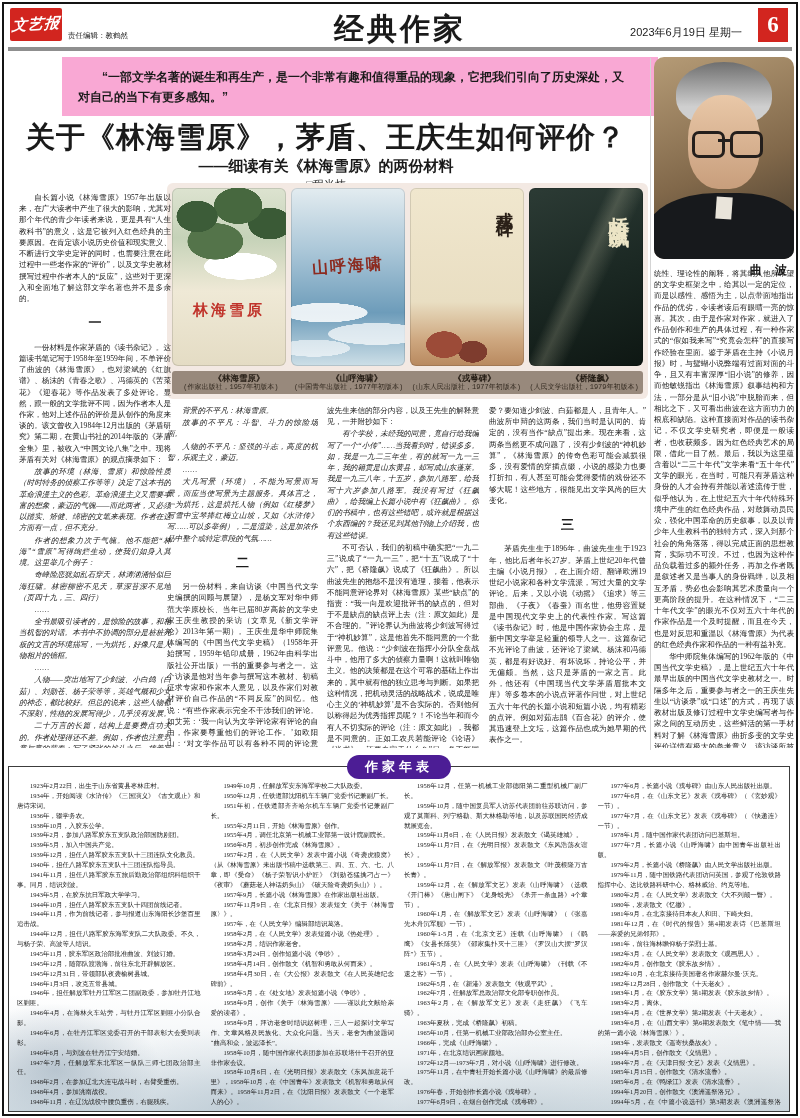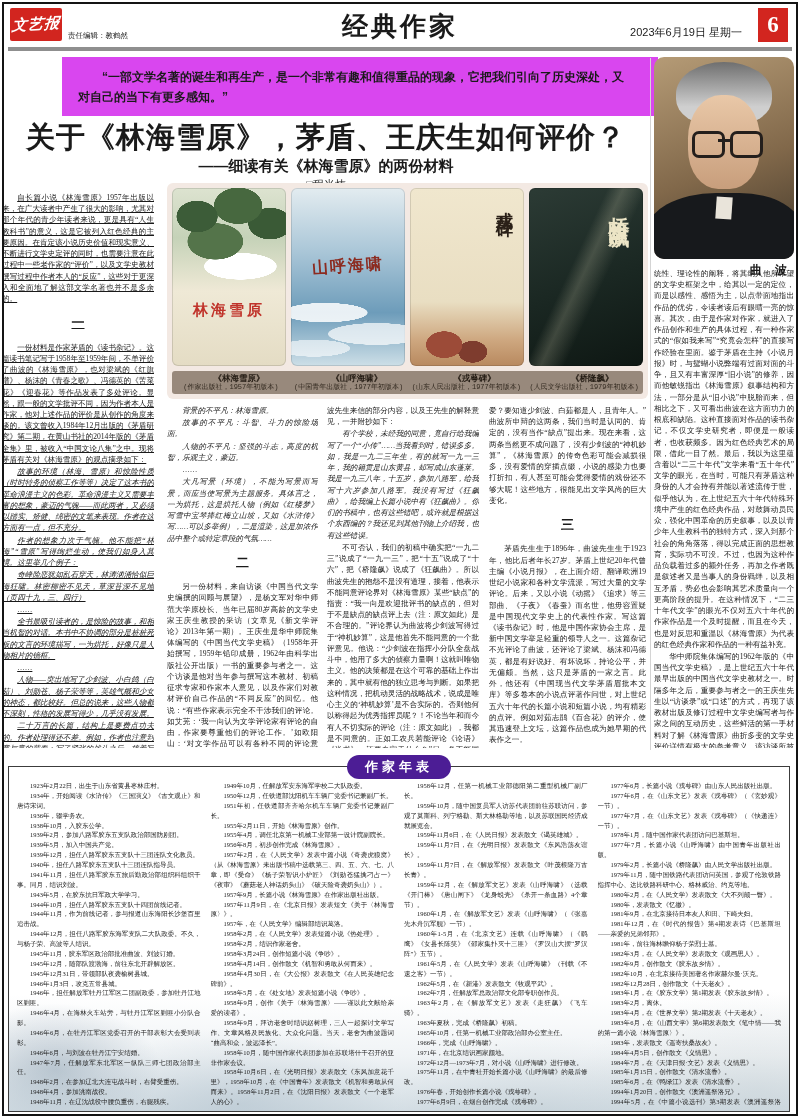--- a/index.html
+++ b/index.html
@@ -6,30 +6,30 @@
   .page{position:relative;width:800px;height:1118px;margin:0 auto;background:#fff;
         font-family:"Liberation Serif","DejaVu Serif",serif;color:#1a1a1a;overflow:hidden;}
   .frame{position:absolute;inset:2px;border:2px solid #141414;pointer-events:none;z-index:50;}
 
   
   .masthead{position:absolute;left:10px;top:8px;width:52px;height:33px;background:#d2251f;
             border-radius:2px;display:flex;align-items:center;justify-content:center;z-index:5;}
   .masthead span{color:#fff;font-weight:bold;font-style:italic;font-size:15px;letter-spacing:1px;
             transform:skewX(-8deg) rotate(-3deg);font-family:"DejaVu Serif",serif;}
   .editor{position:absolute;left:68px;top:31px;font-size:7.5px;color:#222;font-family:"Liberation Sans",sans-serif;}
-  .section-title{position:absolute;left:0;right:0;top:9px;text-align:center;font-size:26px;font-weight:900;
+  .section-title{position:absolute;left:0;right:0;top:9px;text-align:center;font-size:30px;font-weight:900;
             letter-spacing:3px;font-family:"Liberation Sans",sans-serif;}
   .dateline{position:absolute;right:58px;top:25px;font-size:11px;font-family:"Liberation Sans",sans-serif;}
   .pagenum{position:absolute;right:12px;top:8px;width:30px;height:34px;background:#d2251f;color:#fff;
             display:flex;align-items:center;justify-content:center;font-size:23px;font-weight:bold;
             font-family:"Liberation Serif",serif;}
   .header-rule{position:absolute;left:8px;right:8px;top:47px;height:4px;background:#8f8f8f;}
 
   
-  .quotebox{position:absolute;left:62px;top:57px;width:556px;height:40px;background:#d946ef;
+  .quotebox{position:absolute;left:62px;top:57px;width:556px;height:40px;background:#f9a8d4;
             padding:11px 24px 8px 16px;font-family:"Liberation Sans",sans-serif;font-weight:bold;
             font-size:12px;line-height:1.65;}
   .quotebox p{margin:0;text-indent:2em;}
   .headline{position:absolute;left:0;top:118px;width:652px;text-align:center;font-size:29px;font-weight:900;
             letter-spacing:1px;font-family:"Liberation Serif",serif;}
   .subhead{position:absolute;left:0;top:157px;width:652px;text-align:center;font-size:15px;font-weight:bold;
             font-family:"Liberation Sans",sans-serif;}
   .byline{position:absolute;left:0;top:177px;width:652px;text-align:center;font-size:11px;
             font-family:"Liberation Sans",sans-serif;}
 
@@ -82,21 +82,21 @@
   .cover-3 .cover-title{right:10px;top:12px;writing-mode:vertical-rl;color:#ece5c6;font-size:21px;letter-spacing:5px;}
   .caption-band{margin-top:5px;height:23px;background:#98897c;border-radius:3px;display:flex;align-items:center;}
   .caption-cell{flex:1;text-align:center;line-height:1.15;}
   .caption-cell .c1{font-size:8.5px;font-weight:bold;color:#241c14;font-family:"Liberation Sans",sans-serif;padding-left:16px;}
   .caption-cell .c2{font-size:7px;color:#332a20;font-family:Liberation Mono, monospace;}
 
   
   .colrule{position:absolute;left:650px;top:58px;width:1px;height:692px;background:#d4d4d4;}
   .col{position:absolute;overflow:hidden;font-size:7.6px;line-height:1.48;text-align:justify;}
   .col p{margin:0 0 1px 0;}
-  .col-left{left:2px;top:192px;width:152px;height:556px;text-decoration:underline;}
+  .col-left{left:19px;top:192px;width:152px;height:556px;}
   .col-a{left:167px;top:405px;width:151px;height:343px;}
   .col-b{left:327px;top:405px;width:152px;height:343px;}
   .col-c{left:489px;top:405px;width:157px;height:343px;}
   .col-right{left:654px;top:268px;width:140px;height:480px;}
   .t-p{text-indent:2em;}
   .t-cont{text-indent:0;}
   .t-q{text-indent:2em;font-style:italic;}
   .t-e{text-indent:2em;}
   .t-h{text-align:center;font-weight:bold;font-size:13px;margin:9px 0 !important;
        font-family:"Liberation Sans",sans-serif;text-indent:0;}

